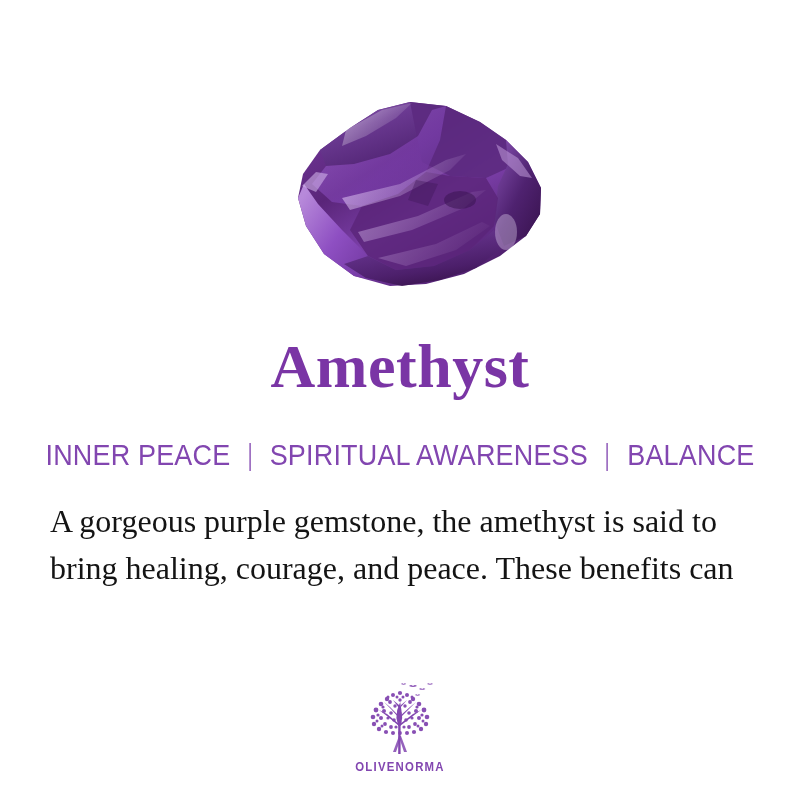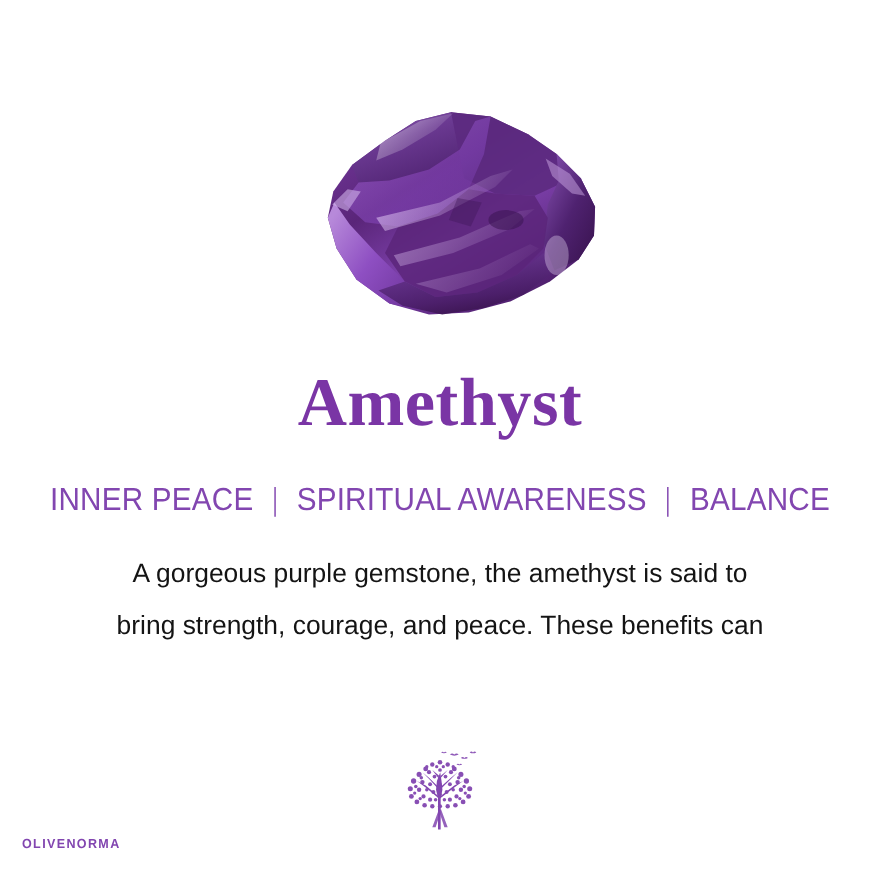--- a/index.html
+++ b/index.html
@@ -64,35 +64,34 @@
     font-weight: 300;
     transform: scaleX(0.6);
   }
 
   
   .desc {
     position: absolute;
     left: 50px;
     right: 50px;
     top: 498px;
-    text-align: center;
-    font-family: Liberation Sans, sans-serif;
-    font-size: 24px;
+    font-family: Liberation Serif, serif;
+    font-size: 32px;
     line-height: 47px;
     color: #141414;
   }
   .desc .ln { display: block; }
 
   
   .logo {
     position: absolute;
     left: 0;
     right: 0;
     top: 680px;
-    text-align: left;
+    text-align: center;
   }
   .logo-mark {
     display: block;
     margin: 0 auto;
     width: 86px;
     height: 78px;
   }
   .logo-text {
     display: block;
     margin-top: 2px;
@@ -190,21 +189,21 @@
   <div class="subtitle">
     <span class="kw">INNER PEACE</span>
     <span class="sep">|</span>
     <span class="kw">SPIRITUAL AWARENESS</span>
     <span class="sep">|</span>
     <span class="kw">BALANCE</span>
   </div>
 
   <div class="desc">
     <span class="ln">A gorgeous purple gemstone, the amethyst is said to</span>
-    <span class="ln">bring strength, courage, and peace. These benefits can</span>
+    <span class="ln">bring healing, courage, and peace. These benefits can</span>
   </div>
 
   <div class="logo">
     <svg class="logo-mark" viewBox="0 0 86 78">
       <g fill="#8246b0">
 
         <path d="M41.2,74 L41.2,46 L39.4,38 L40.2,30 L43.2,22 L44.4,30 L45.2,38 L43.6,46 L43.6,74 Z"></path>
         <path d="M36,72 L42,56 L44,56 L50,72 L47,72 L43,60 L39,72 Z" opacity="0.85"></path>
 
         <path d="M42,44 L30,34 L22,30 L30,36 L42,46 Z"></path>

